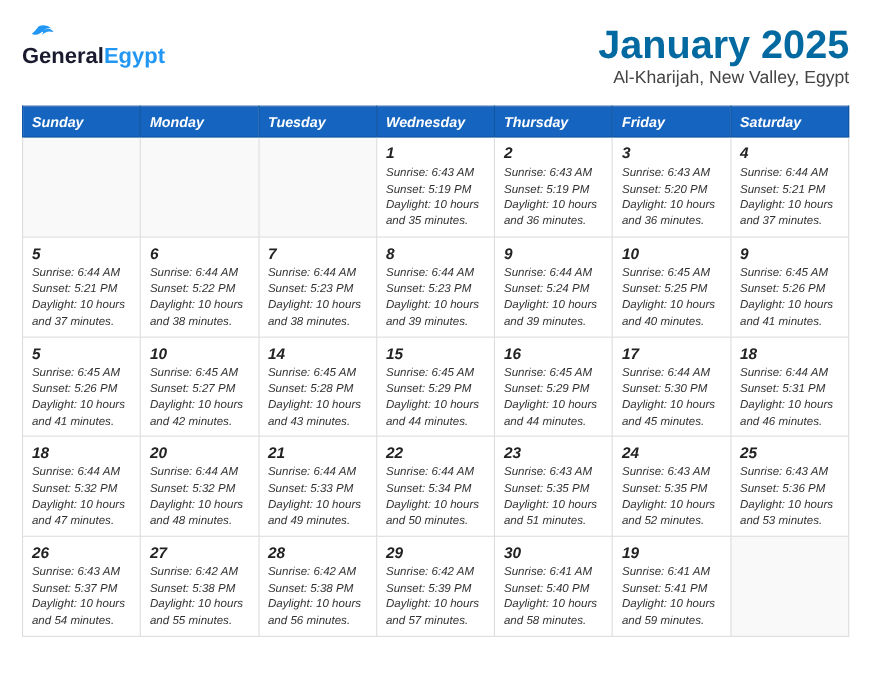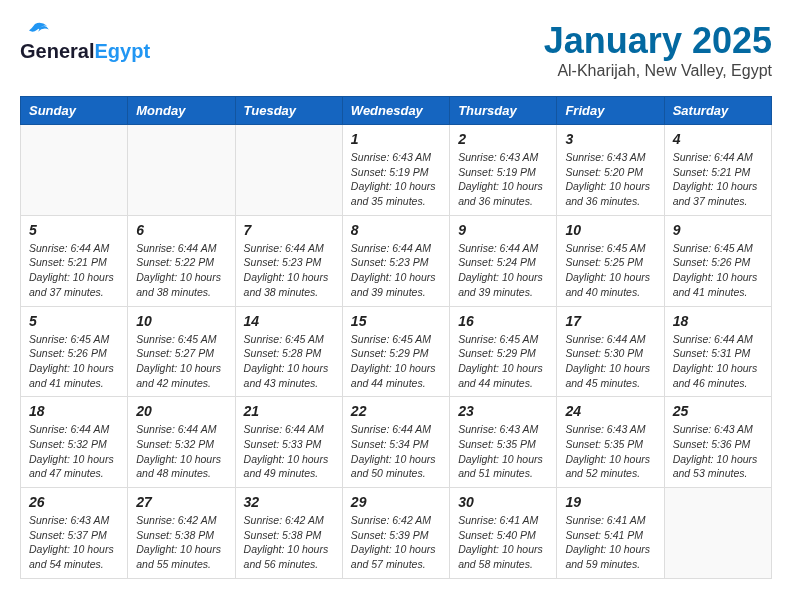--- a/index.html
+++ b/index.html
@@ -304,21 +304,21 @@
 and 54 minutes.</div>
         </td>
         <td>
           <span class="day-number">27</span>
           <div class="day-info" style="white-space: pre-line;">Sunrise: 6:42 AM
 Sunset: 5:38 PM
 Daylight: 10 hours
 and 55 minutes.</div>
         </td>
         <td>
-          <span class="day-number">32</span>
+          <span class="day-number">28</span>
           <div class="day-info" style="white-space: pre-line;">Sunrise: 6:42 AM
 Sunset: 5:38 PM
 Daylight: 10 hours
 and 56 minutes.</div>
         </td>
         <td>
           <span class="day-number">29</span>
           <div class="day-info" style="white-space: pre-line;">Sunrise: 6:42 AM
 Sunset: 5:39 PM
 Daylight: 10 hours

